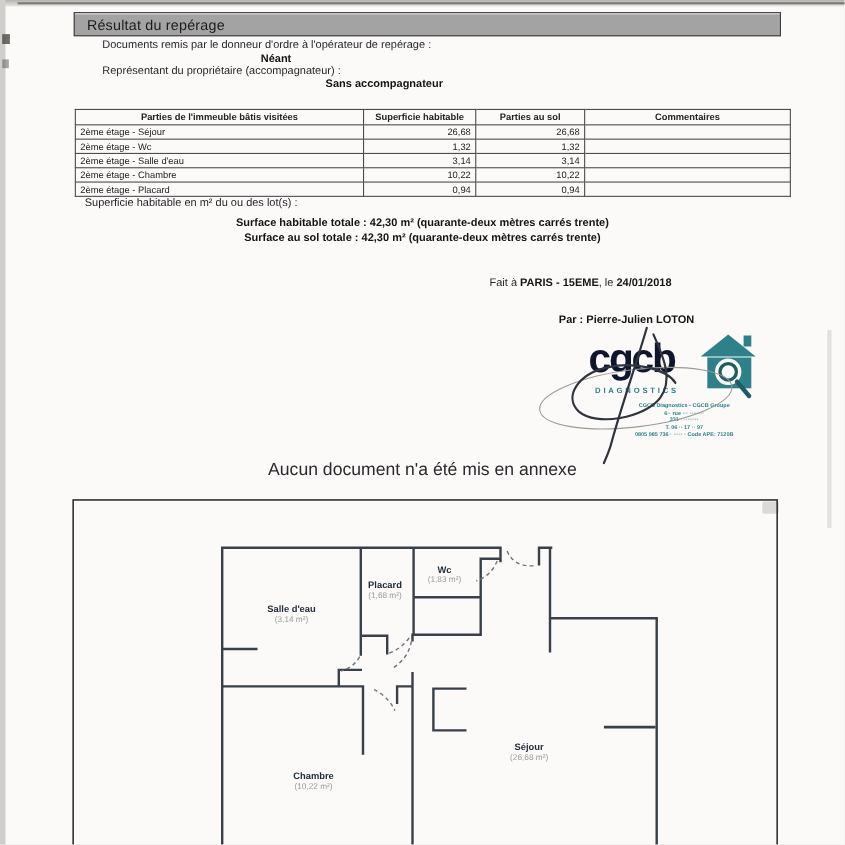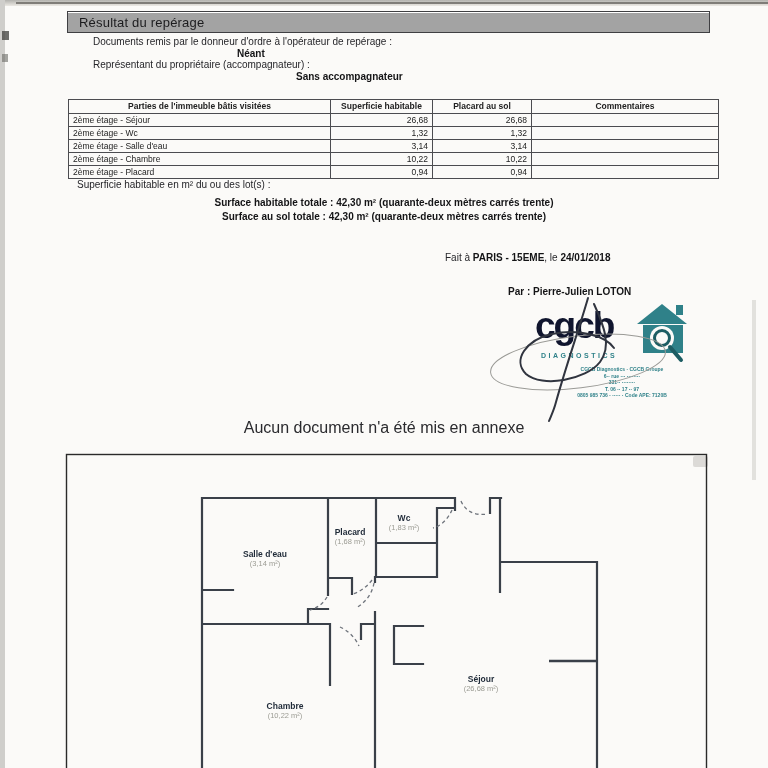--- a/index.html
+++ b/index.html
@@ -93,21 +93,21 @@
     <colgroup>
         <col class="c1">
         <col class="c2">
         <col class="c3">
         <col class="c4">
       </colgroup>
     <tbody>
         <tr>
       <th>Parties de l'immeuble bâtis visitées</th>
       <th>Superficie habitable</th>
-      <th>Placard au sol</th>
+      <th>Parties au sol</th>
       <th>Commentaires</th>
     </tr>
     <tr>
       <td>2ème étage - Séjour</td>
       <td class="num">26,68</td>
       <td class="num">26,68</td>
       <td></td>
     </tr>
     <tr>
       <td>2ème étage - Wc</td>

